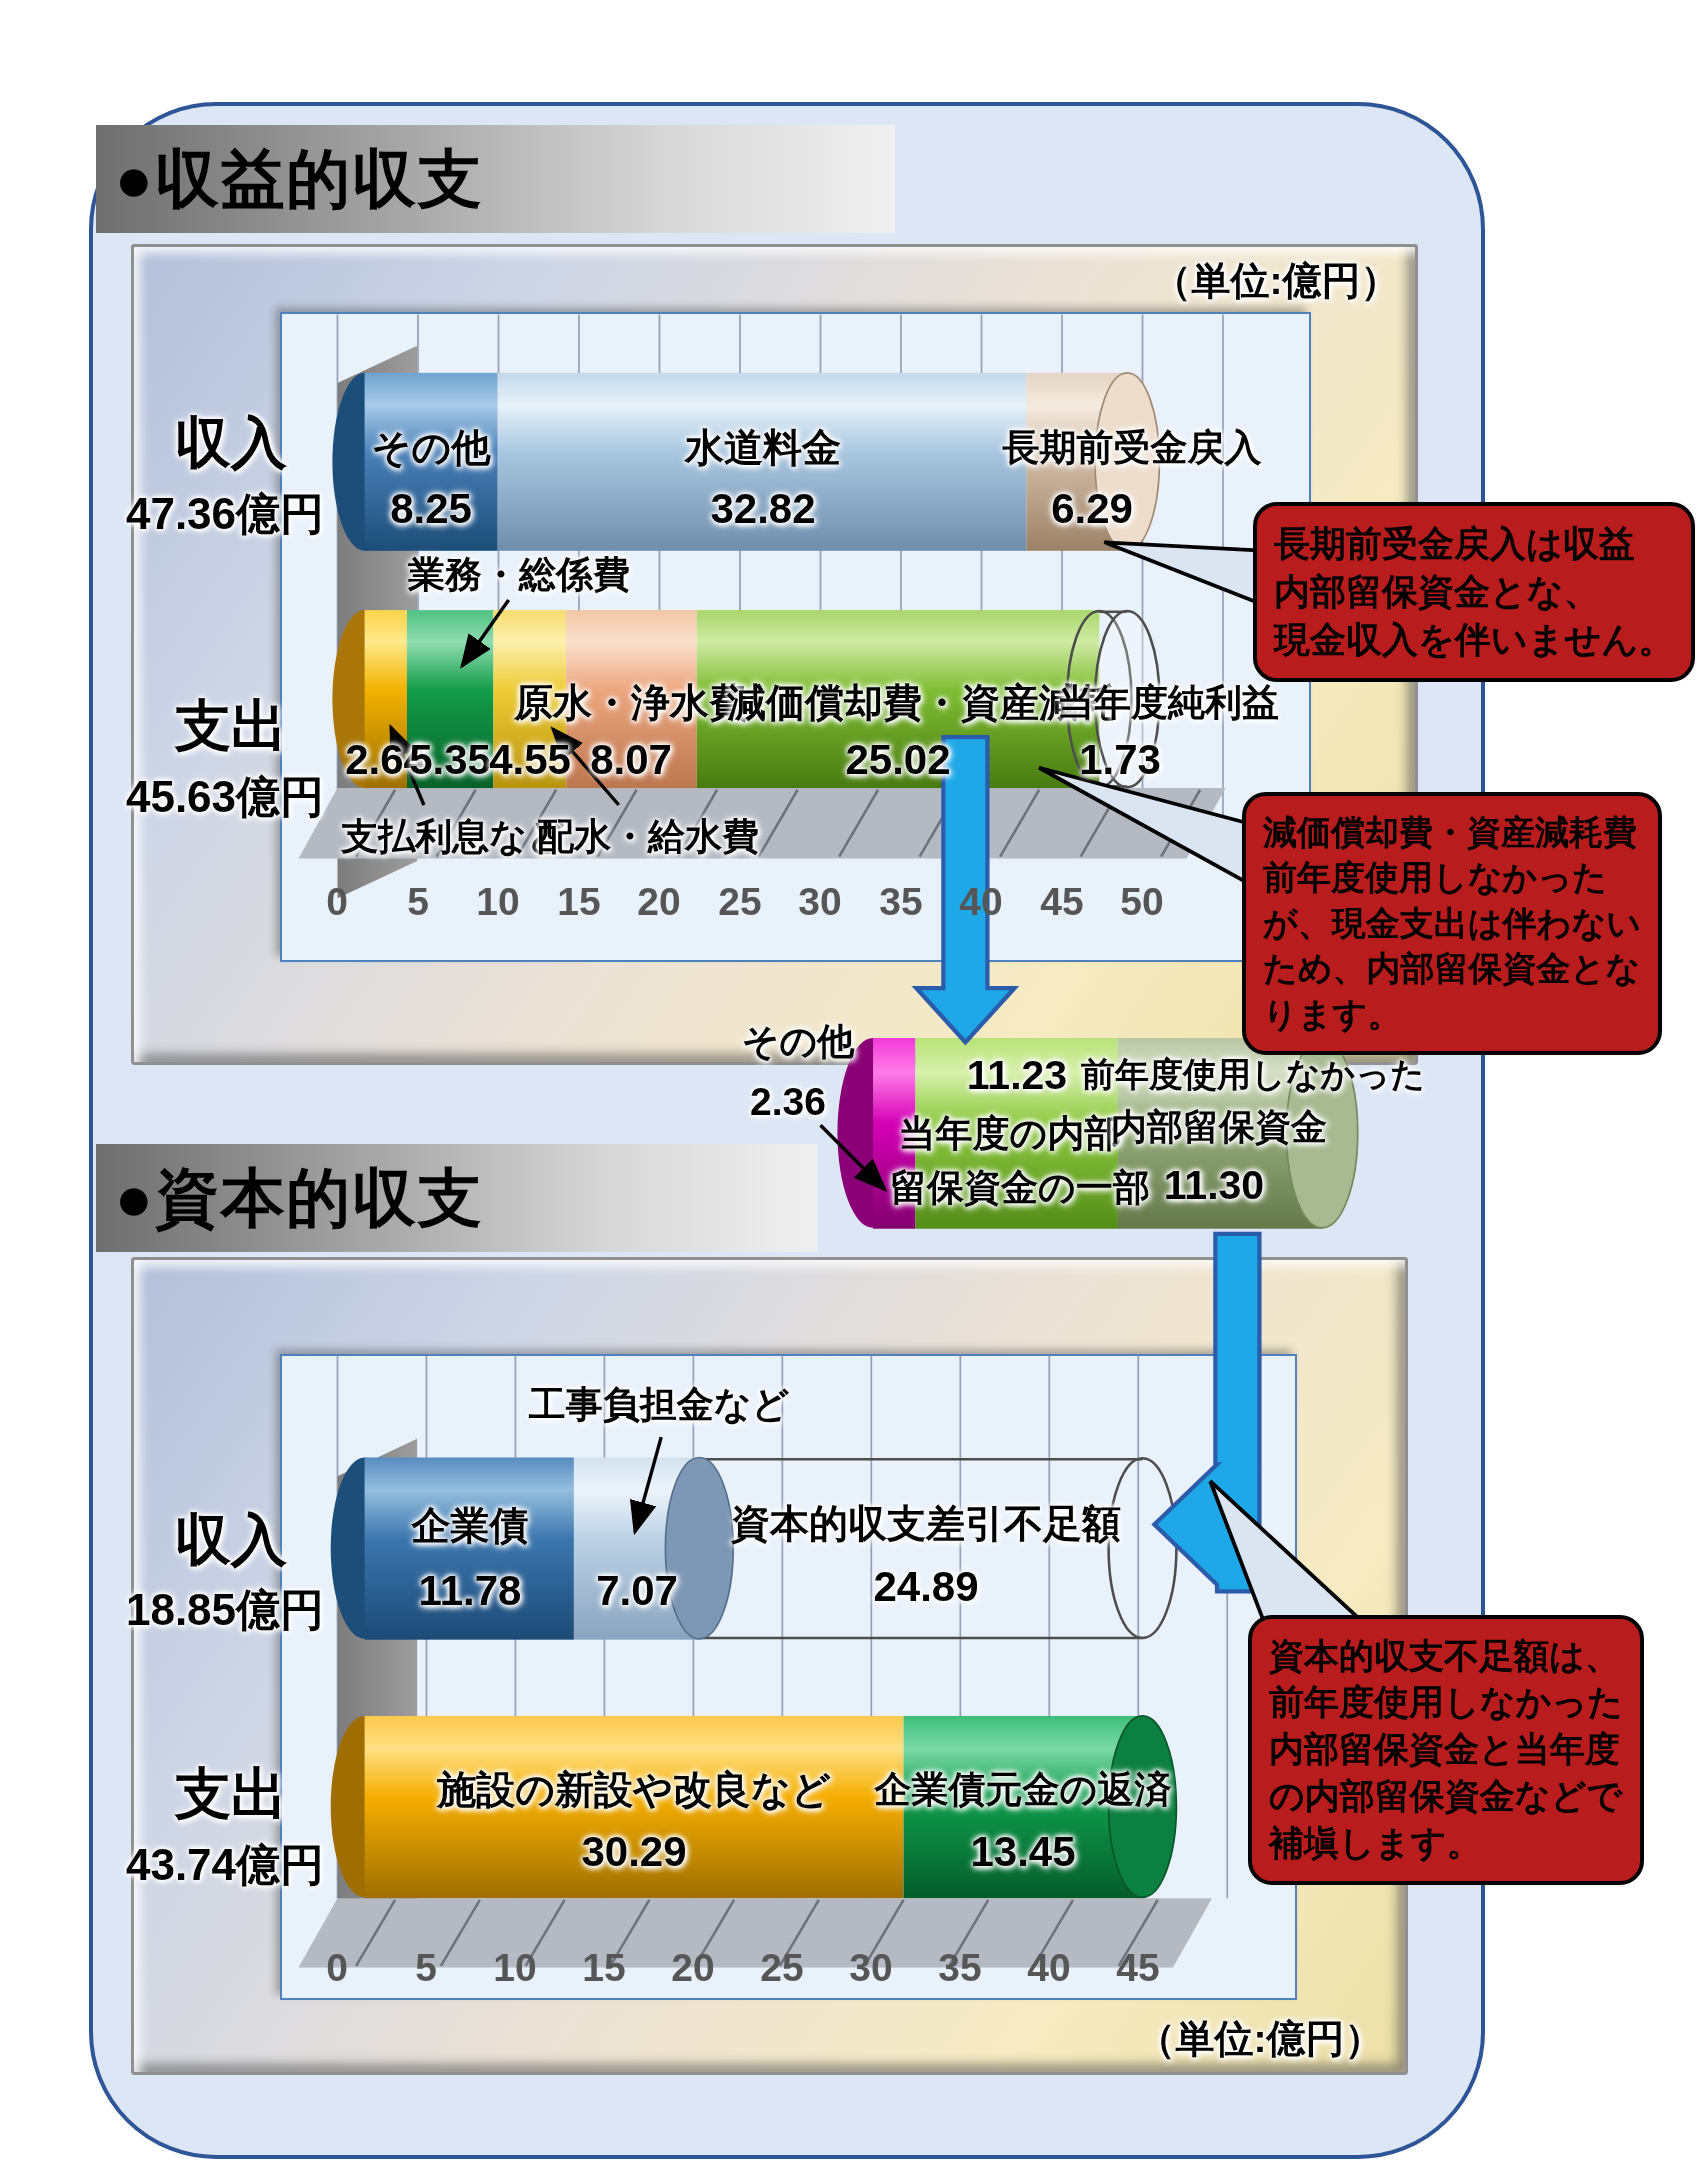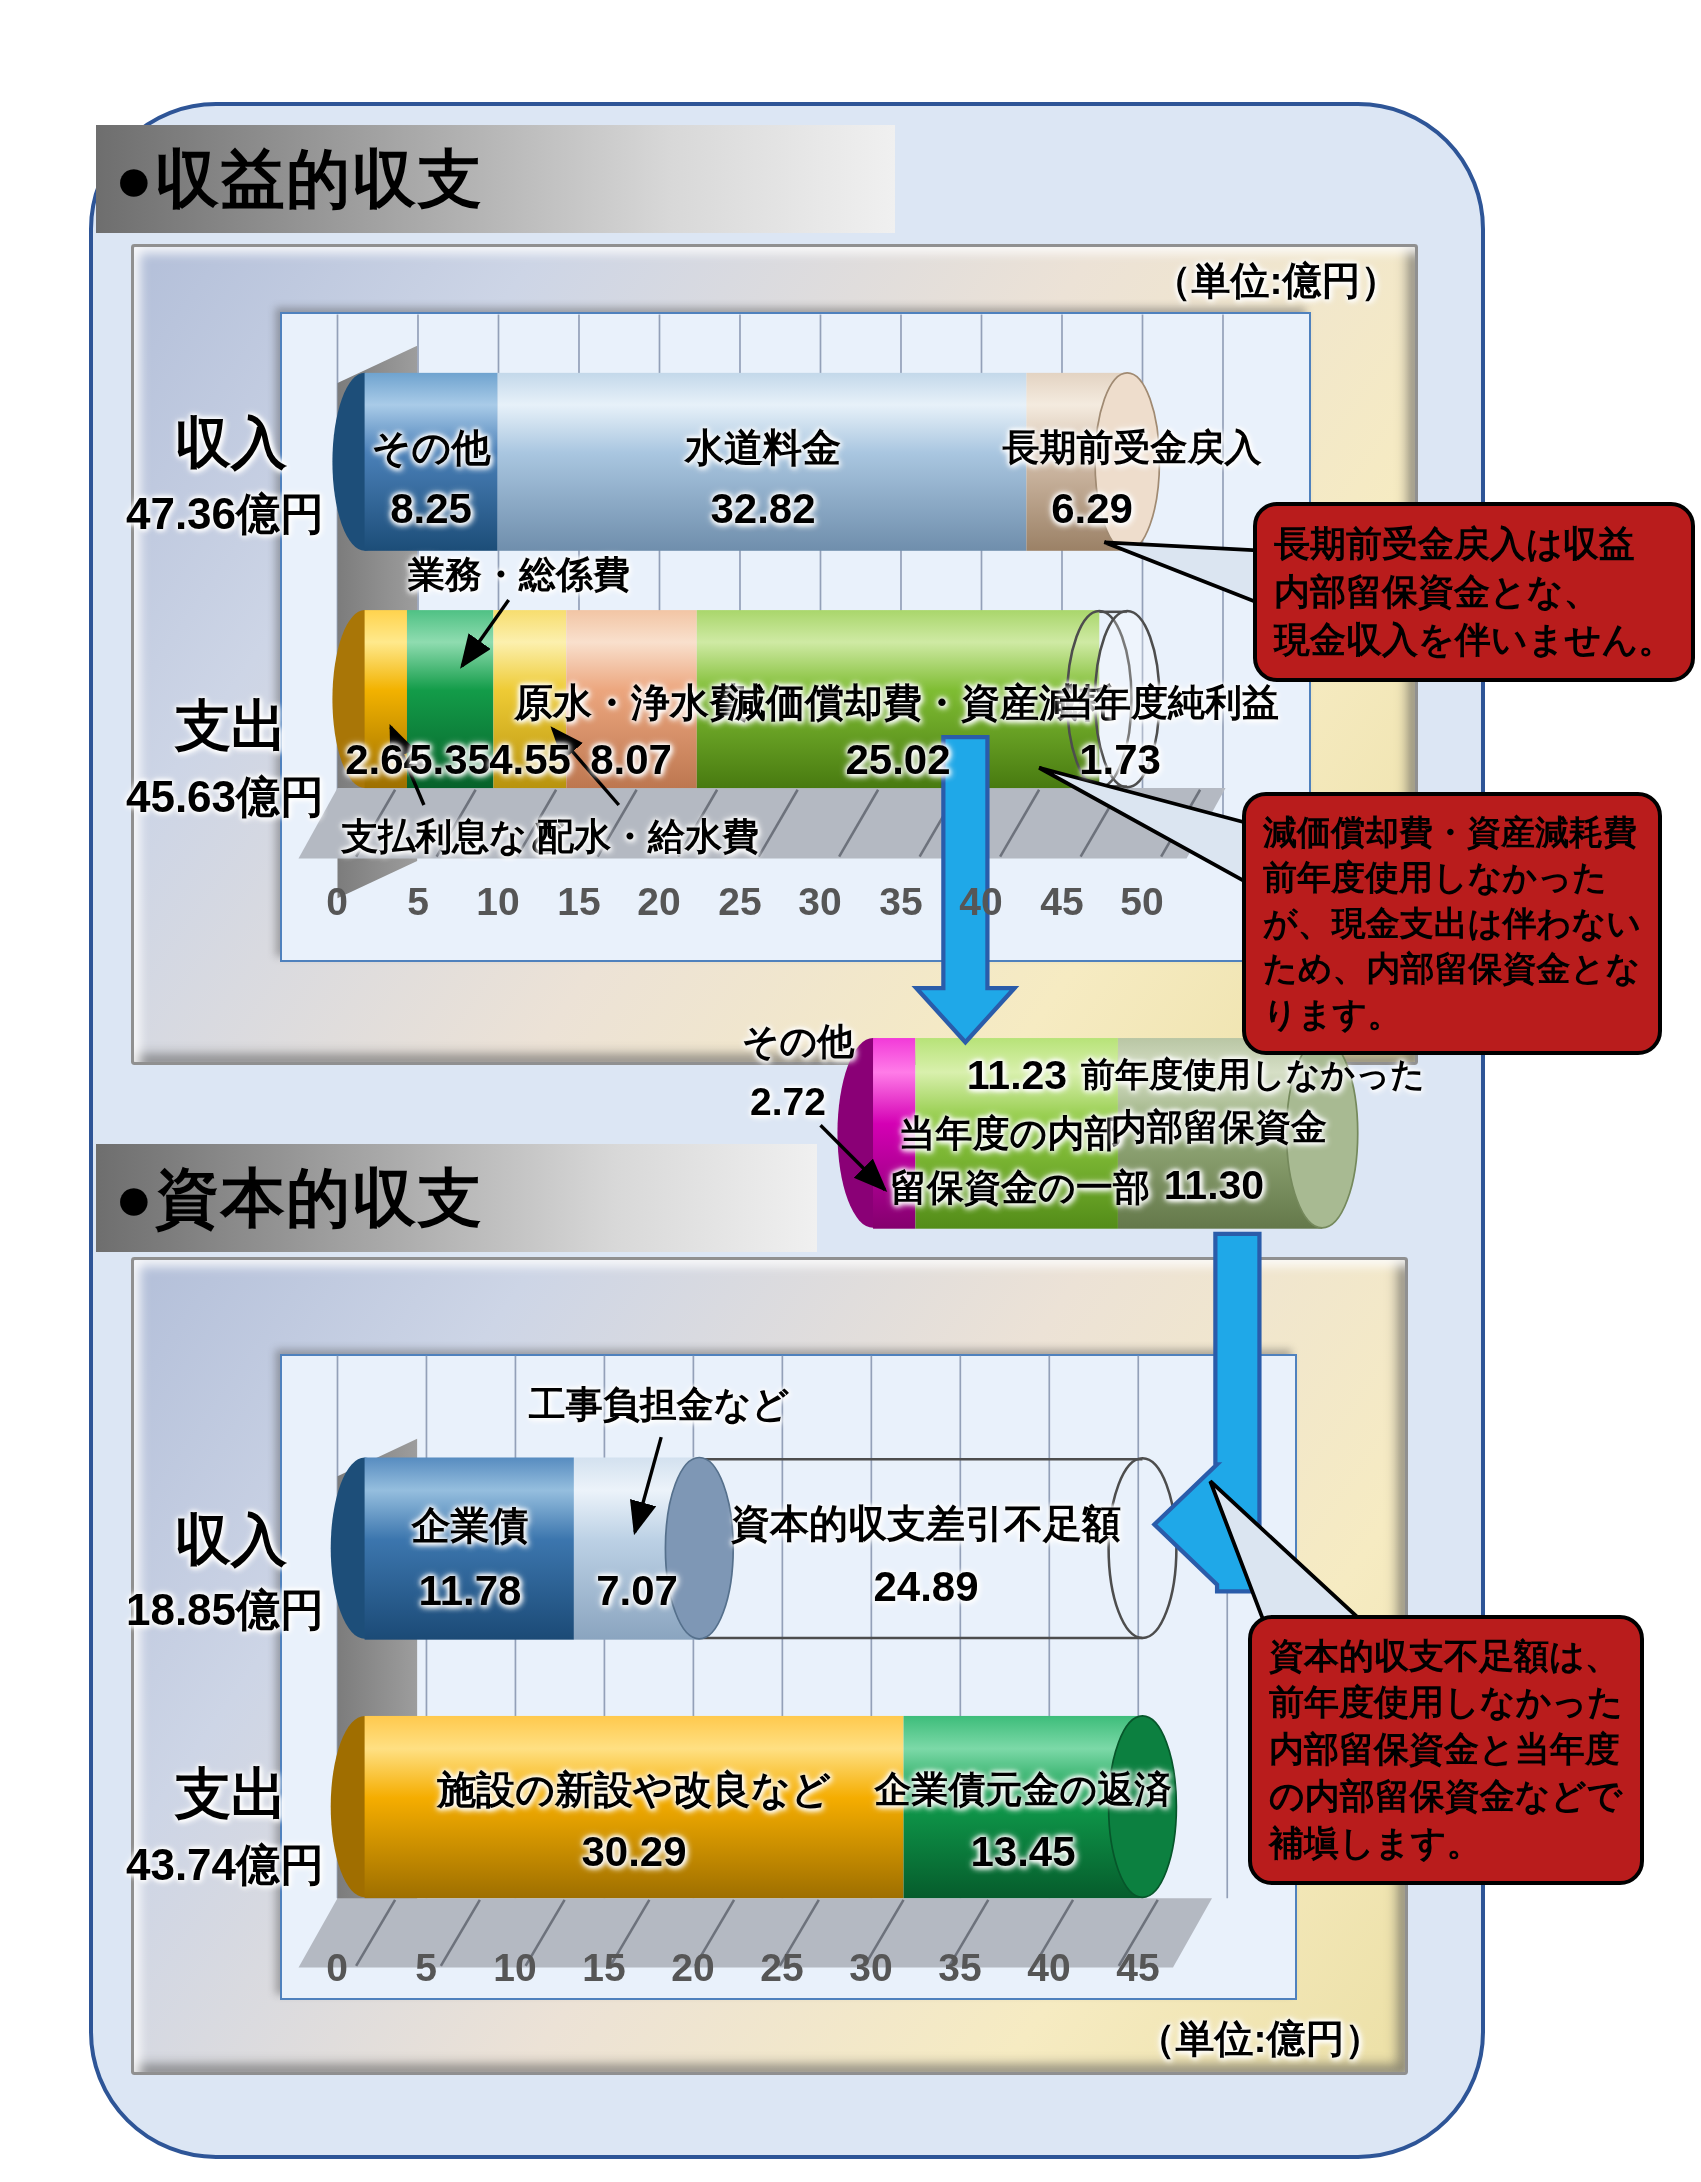--- a/index.html
+++ b/index.html
@@ -303,21 +303,21 @@
   <div class="axis" style="left:579px;top:902px;font-size:39px;">15</div>
   <div class="axis" style="left:659px;top:902px;font-size:39px;">20</div>
   <div class="axis" style="left:740px;top:902px;font-size:39px;">25</div>
   <div class="axis" style="left:820px;top:902px;font-size:39px;">30</div>
   <div class="axis" style="left:901px;top:902px;font-size:39px;">35</div>
   <div class="axis" style="left:981px;top:902px;font-size:39px;">40</div>
   <div class="axis" style="left:1062px;top:902px;font-size:39px;">45</div>
   <div class="axis" style="left:1142px;top:902px;font-size:39px;">50</div>
 
   <div class="lbl" style="left:798px;top:1042px;font-size:37px;">その他</div>
-  <div class="lbl" style="left:788px;top:1102px;font-size:39px;">2.72</div>
+  <div class="lbl" style="left:788px;top:1102px;font-size:39px;">2.36</div>
   <div class="lbl" style="left:1017px;top:1075px;font-size:41px;">11.23</div>
   <div class="lbl" style="left:1010px;top:1134px;font-size:37px;">当年度の内部</div>
   <div class="lbl" style="left:1020px;top:1188px;font-size:37px;">留保資金の一部</div>
   <div class="lbl" style="left:1253px;top:1075px;font-size:34px;">前年度使用しなかった</div>
   <div class="lbl" style="left:1219px;top:1127px;font-size:36px;">内部留保資金</div>
   <div class="lbl" style="left:1214px;top:1185px;font-size:41px;">11.30</div>
 
   <div class="lbl" style="left:231px;top:1541px;font-size:56px;">収入</div>
   <div class="lbl" style="left:225px;top:1610px;font-size:44px;">18.85億円</div>
   <div class="lbl" style="left:231px;top:1795px;font-size:56px;">支出</div>

